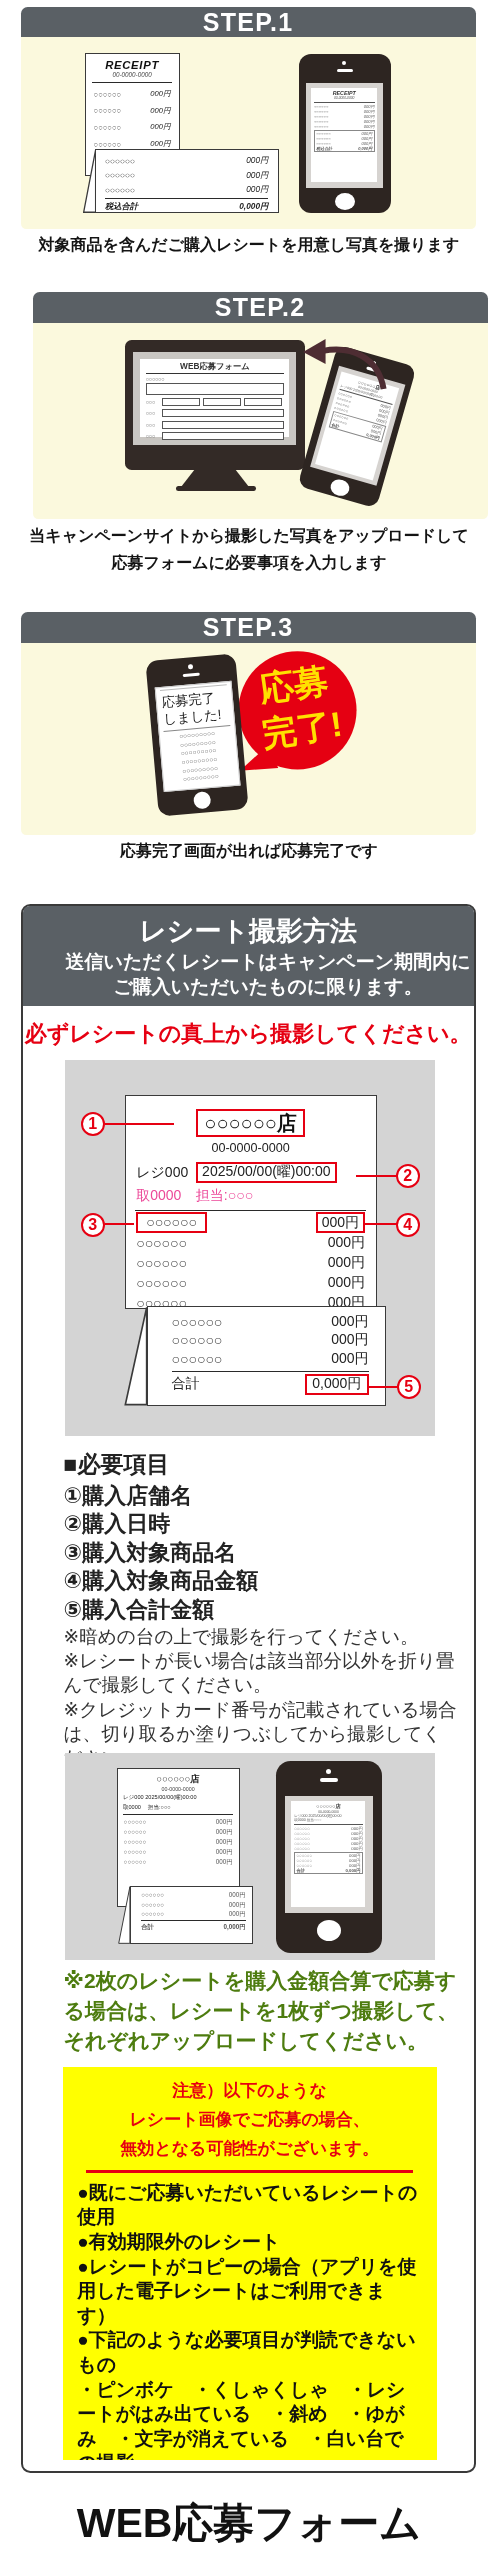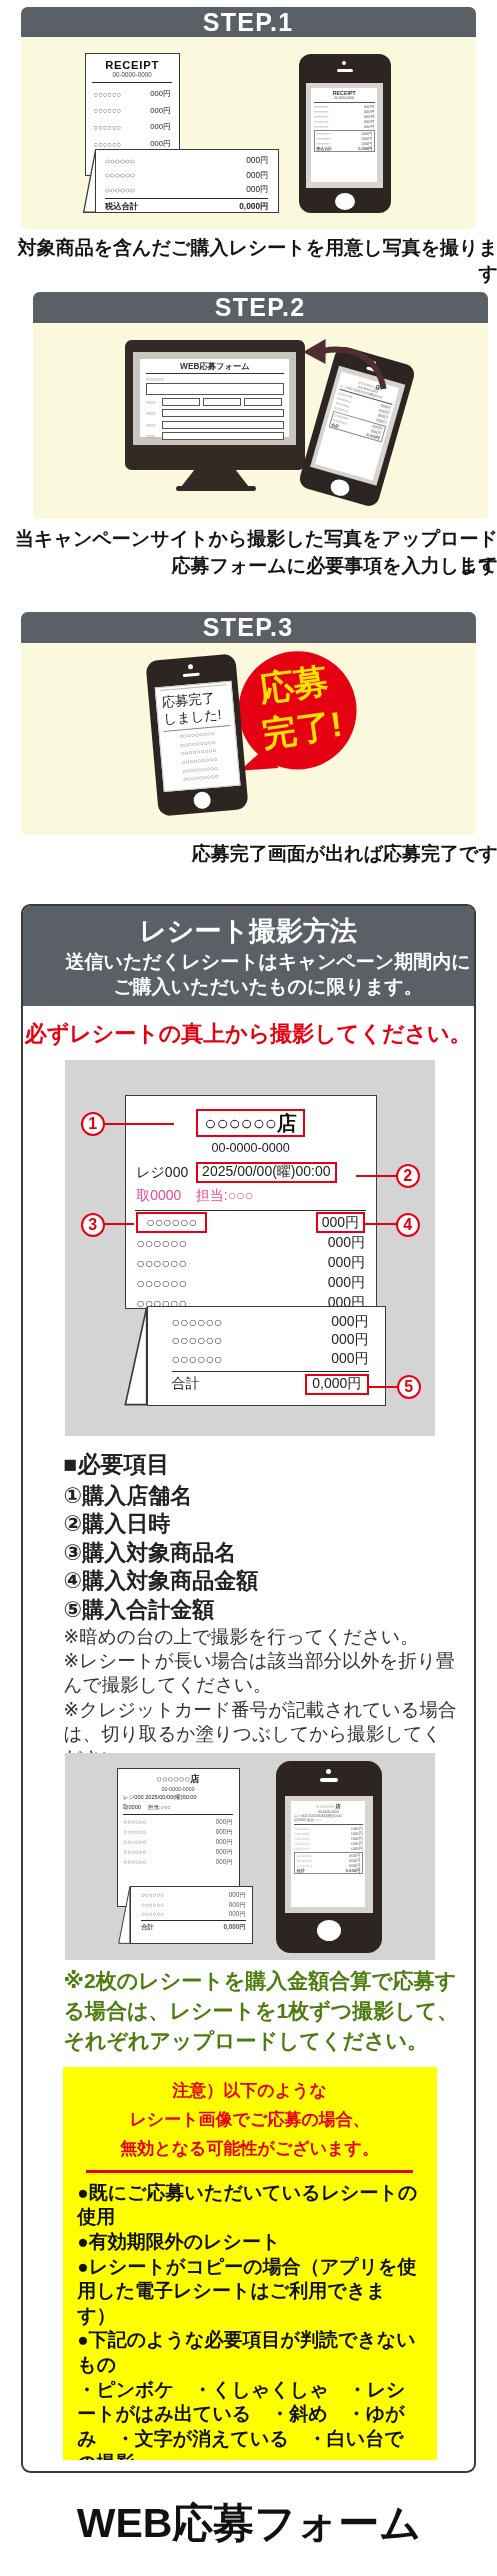--- a/index.html
+++ b/index.html
@@ -3,21 +3,21 @@
 <meta charset="utf-8">
 <style>
   html,body{margin:0;padding:0;background:#fff;}
   .page{position:relative;width:498px;height:2576px;background:#ffffff;overflow:hidden;
         font-family:"Liberation Sans","DejaVu Sans",sans-serif;color:#111;}
   
   .panel{position:absolute;left:20.6px;width:455px;border-radius:6.6px;}
   .step-header{height:30.5px;background:#5a6065;border-radius:6.6px 6.6px 0 0;
     color:#fff;font-size:25px;font-weight:bold;text-align:center;line-height:30.5px;letter-spacing:1.3px;}
   .step-body{position:relative;background:#fbf9dd;border-radius:0 0 5.3px 5.3px;}
-  .caption{position:absolute;left:0;width:498px;text-align:right;font-size:19px;font-weight:600;color:#141414;}
+  .caption{position:absolute;left:0;width:498px;text-align:center;font-size:16px;font-weight:600;color:#141414;}
   
   .receipt{position:absolute;background:#fff;border:1.3px solid #3a3a3a;box-sizing:border-box;}
   .rrow{display:flex;justify-content:space-between;align-items:center;color:#222;}
   .rrow .it{color:#444;}
   .rdiv{border-top:1.3px solid #2a2a2a;}
   .fold{position:absolute;}
   
   .redbox3{display:inline-block;border:2px solid #e60012;line-height:1.12;}
   .mark{position:absolute;width:24px;height:24px;box-sizing:border-box;border:2px solid #e60012;border-radius:50%;
         background:#fff;color:#e60012;font-size:16px;font-weight:bold;text-align:center;line-height:20px;z-index:5;}
@@ -70,21 +70,21 @@
 </style>
 </head>
 <body>
 
 <div class="page">
 
   <section class="panel" style="top:6.6px;">
     <div class="step-header">
       <span>STEP.1</span>
     </div>
-    <div class="step-body" style="height:192px;">
+    <div class="step-body" style="height:192px;font-style:italic;">
 
       <div class="receipt" style="left:64px;top:16px;width:95px;height:123px;padding-top:5.3px;">
         <div style="text-align:center;font-size:11.3px;font-weight:600;letter-spacing:0.7px;">RECEIPT</div>
         <div style="text-align:center;font-size:6.3px;color:#444;">00-0000-0000</div>
         <div class="rdiv" style="margin:3.3px 6.6px 0;"></div>
         <div style="margin:3.3px 8px 0;">
           <div class="rrow" style="height:16.6px;font-size:7.6px;">
               <span class="it">○○○○○○</span>
               <span>000円</span>
             </div>

